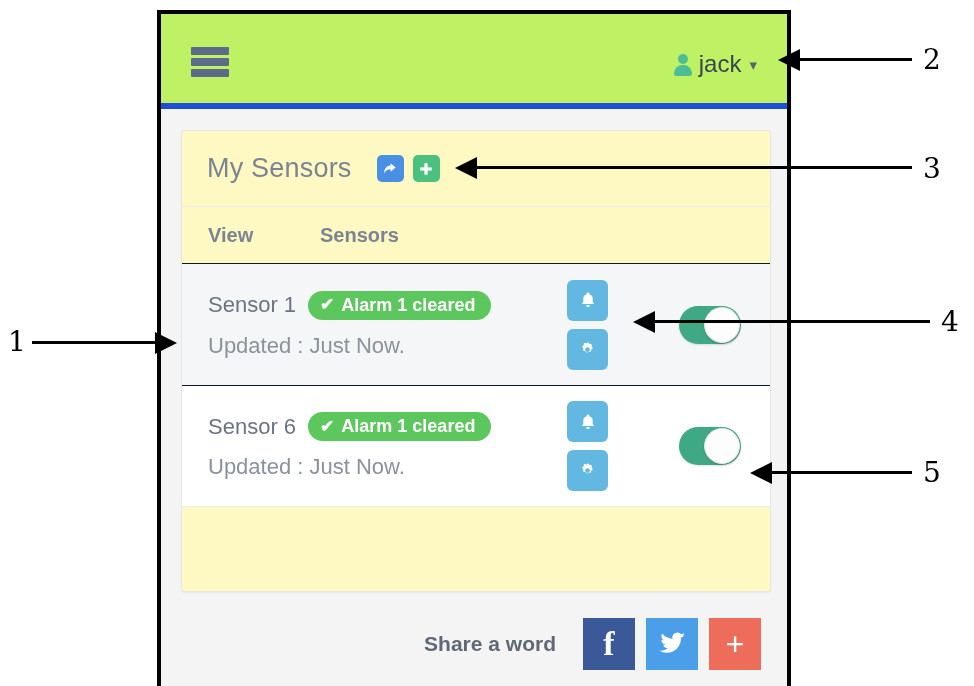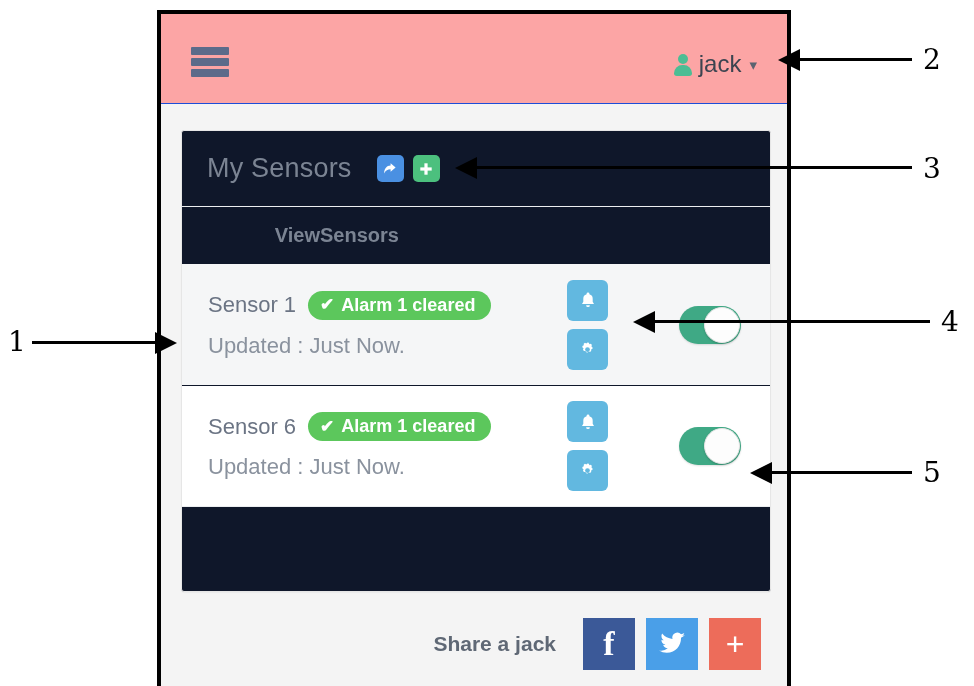--- a/index.html
+++ b/index.html
@@ -24,22 +24,22 @@
     box-sizing: border-box;
     background: #f4f4f4;
     overflow: hidden;
   }
 
   
   #topbar {
     position: absolute;
     left: 0; top: 0; right: 0;
     height: 89px;
-    background: #fca5a5;
-    border-bottom: 1px solid #1d4ed8;
+    background: #bef264;
+    border-bottom: 6px solid #1d4ed8;
   }
   #hamburger {
     position: absolute;
     left: 30px; top: 33px;
     width: 38px; height: 30px;
     display: flex; flex-direction: column; justify-content: space-between;
     cursor: pointer;
   }
   #hamburger span {
     display: block;
@@ -85,21 +85,21 @@
     margin-left: 2px;
     line-height: 1;
   }
 
   
   #sensors-card {
     position: absolute;
     left: 20px; top: 116px;
     width: 590px;
     height: 462px;
-    background: #0f172a;
+    background: #fef9c3;
     border: 1px solid #e6e6e6;
     border-radius: 3px;
     box-shadow: 0 1px 1px rgba(0,0,0,0.04);
     box-sizing: border-box;
   }
 
   #card-head {
     height: 76px;
     display: flex; align-items: center;
     padding-left: 25px;
@@ -130,21 +130,21 @@
     height: 56px;
     padding: 0 25px 0 26px;
     box-sizing: border-box;
   }
   .t-head .col {
     font-size: 20px;
     font-weight: bold;
     color: #7b8493;
   }
   .col-name  { flex: 1; }
-  .col-view  { width: 112px; text-align: right; }
+  .col-view  { width: 112px; text-align: left; }
   .col-alerts{ width: 66px; text-align: left; }
 
   .t-row {
     display: flex; align-items: center;
     padding: 0 25px 0 26px;
     min-height: 122px;
     box-sizing: border-box;
     border-top: 1px solid #0f172a;
   }
   .t-row.odd  { background: #f5f6f7; }
@@ -359,21 +359,21 @@
         <div class="cell-alerts">
           <div class="toggle">
             <div class="knob"></div>
           </div>
         </div>
       </div>
     </div>
   </div>
 
   <div id="share-bar">
-    <div id="share-label">Share a jack</div>
+    <div id="share-label">Share a word</div>
     <div class="social fb">
       <span class="f-glyph">f</span>
     </div>
     <div class="social tw">
       <svg width="30" height="26" viewBox="0 0 30 26">
         <path d="M28 4.1 a10 10 0 0 1-2.9 .8 A5.1 5.1 0 0 0 27.3 2 a10.2 10.2 0 0 1-3.2 1.3 A5 5 0 0 0 15.5 7.9 a14.3 14.3 0 0 1-10.4-5.3 a5 5 0 0 0 1.6 6.7 A5 5 0 0 1 4.4 8.7 v.1 a5 5 0 0 0 4 4.9 a5 5 0 0 1-2.3 .1 a5 5 0 0 0 4.7 3.5 A10.1 10.1 0 0 1 2 19.4 a14.2 14.2 0 0 0 7.7 2.3 c9.3 0 14.3-7.7 14.3-14.3 v-.7 A10.2 10.2 0 0 0 28 4.1 Z" fill="#ffffff"></path>
       </svg>
     </div>
     <div class="social more">
       <span class="plus-glyph">+</span>

